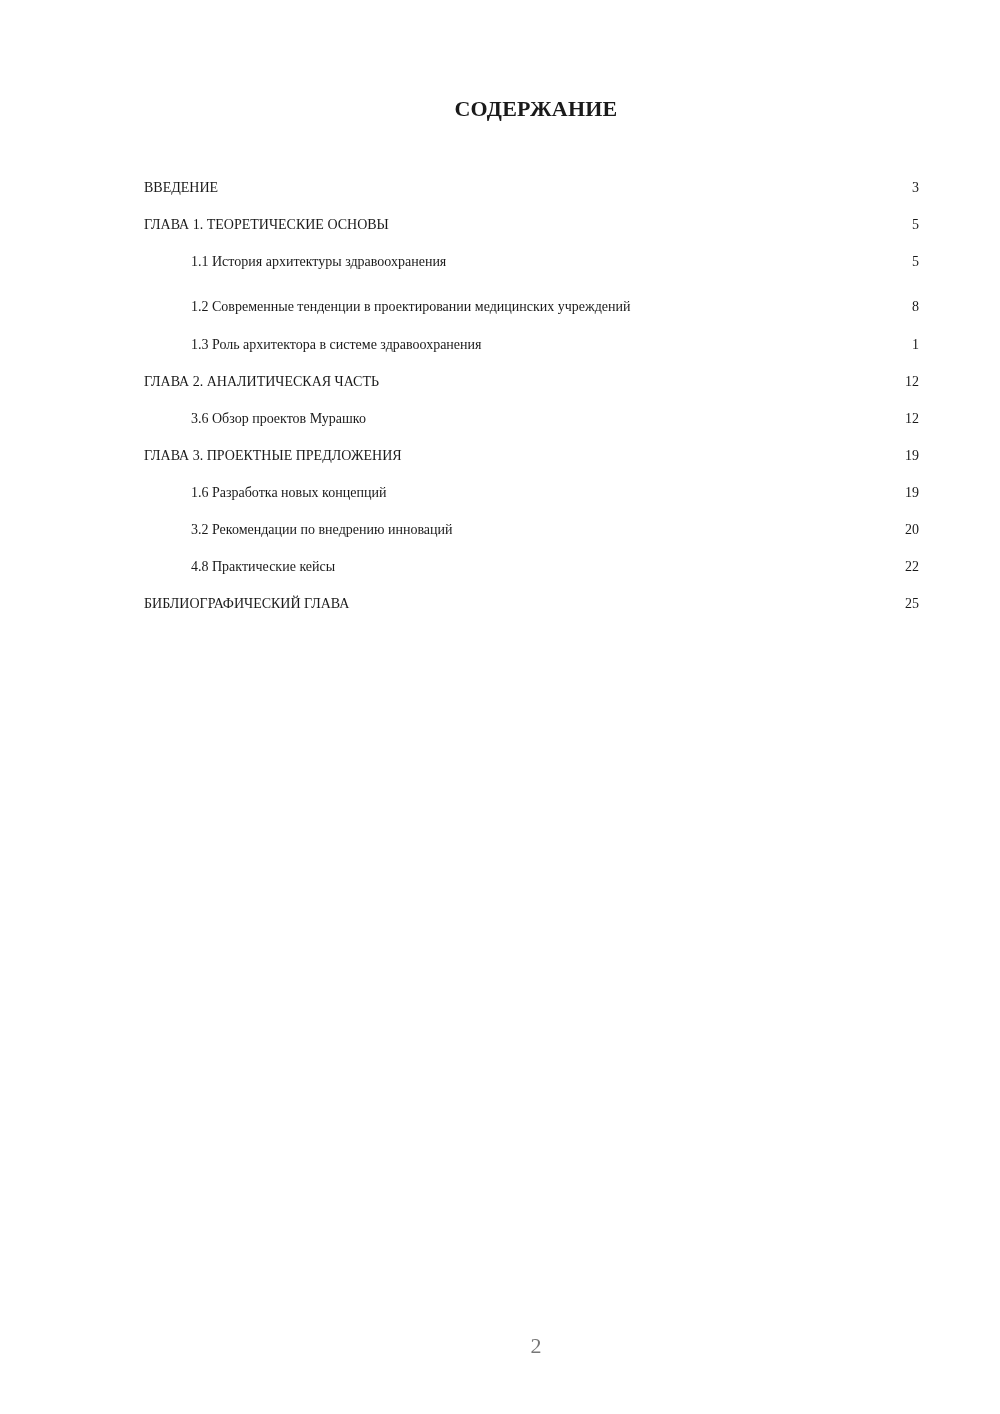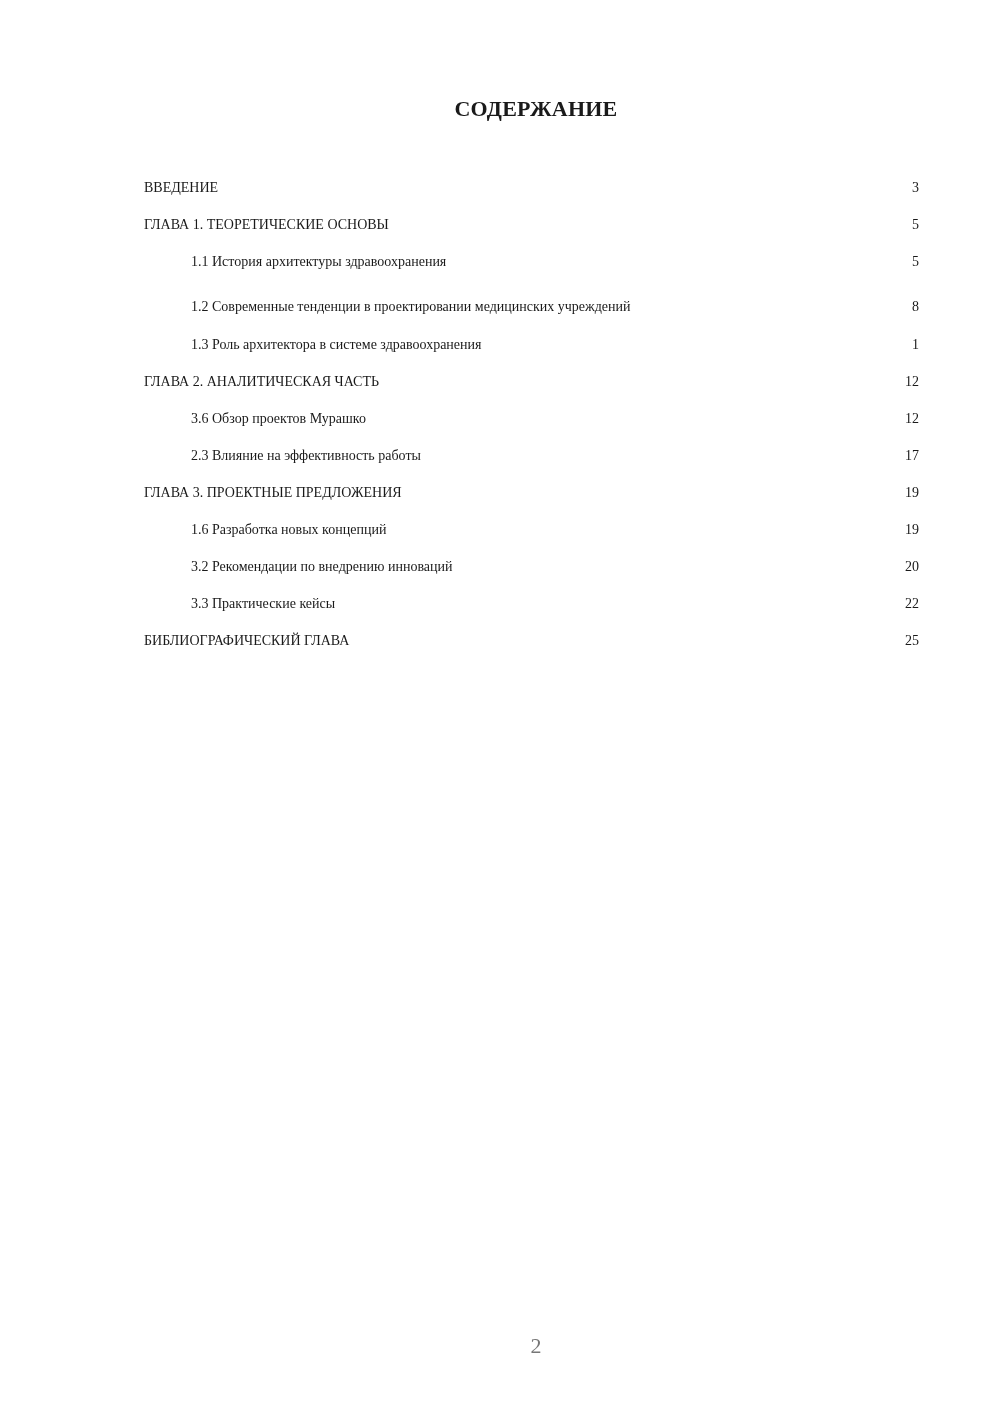--- a/index.html
+++ b/index.html
@@ -95,38 +95,34 @@
     <span class="page">1</span>
   </div>
   <div class="row level-1">
     <span class="label">ГЛАВА 2. АНАЛИТИЧЕСКАЯ ЧАСТЬ</span>
     <span class="page">12</span>
   </div>
   <div class="row level-2">
     <span class="label">3.6 Обзор проектов Мурашко</span>
     <span class="page">12</span>
   </div>
-  <div class="row level-2">
-    <span class="label">2.3 Влияние на эффективность работы</span>
-    <span class="page">17</span>
-  </div>
   <div class="row level-1">
     <span class="label">ГЛАВА 3. ПРОЕКТНЫЕ ПРЕДЛОЖЕНИЯ</span>
     <span class="page">19</span>
   </div>
   <div class="row level-2">
     <span class="label">1.6 Разработка новых концепций</span>
     <span class="page">19</span>
   </div>
   <div class="row level-2">
     <span class="label">3.2 Рекомендации по внедрению инноваций</span>
     <span class="page">20</span>
   </div>
   <div class="row level-2">
-    <span class="label">3.3 Практические кейсы</span>
+    <span class="label">4.8 Практические кейсы</span>
     <span class="page">22</span>
   </div>
   <div class="row level-1">
     <span class="label">БИБЛИОГРАФИЧЕСКИЙ ГЛАВА</span>
     <span class="page">25</span>
   </div>
 </div>
 
 <div class="page-number">2</div>
 

